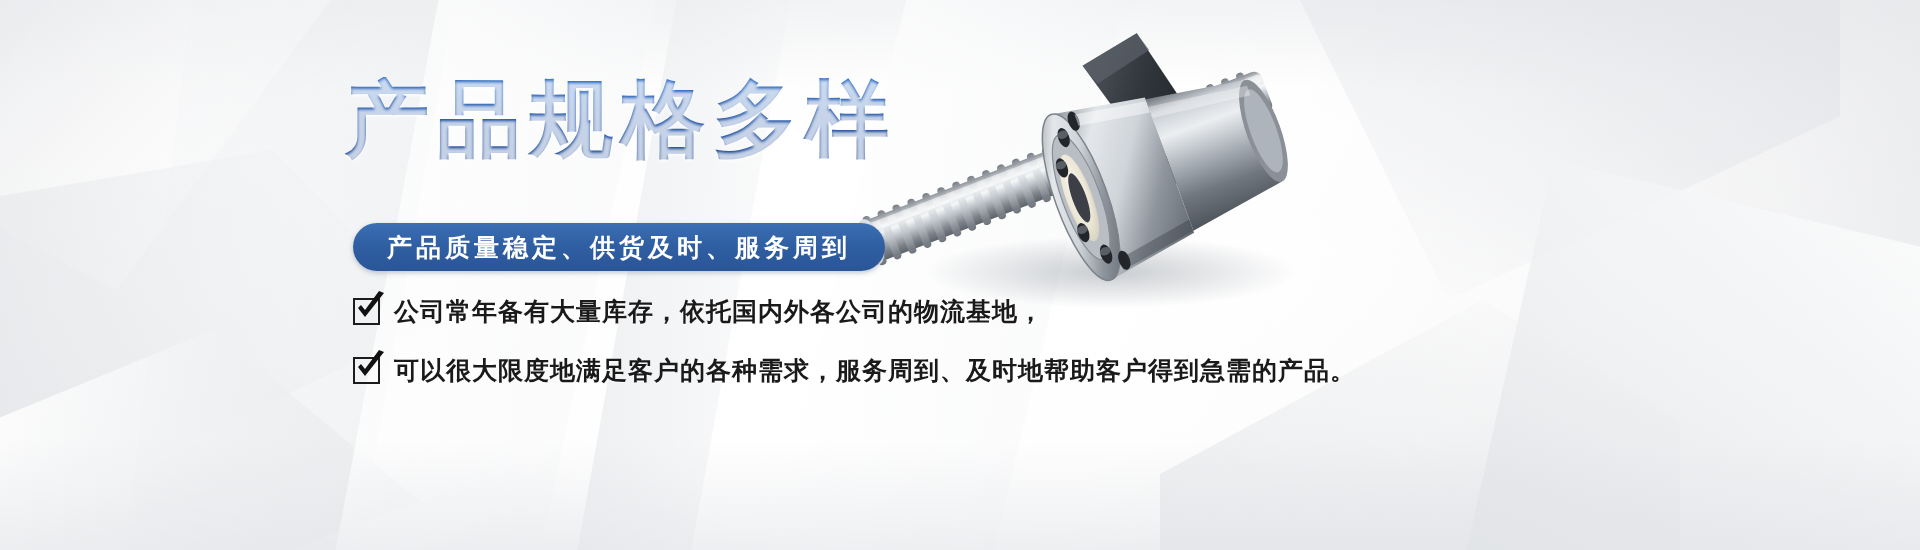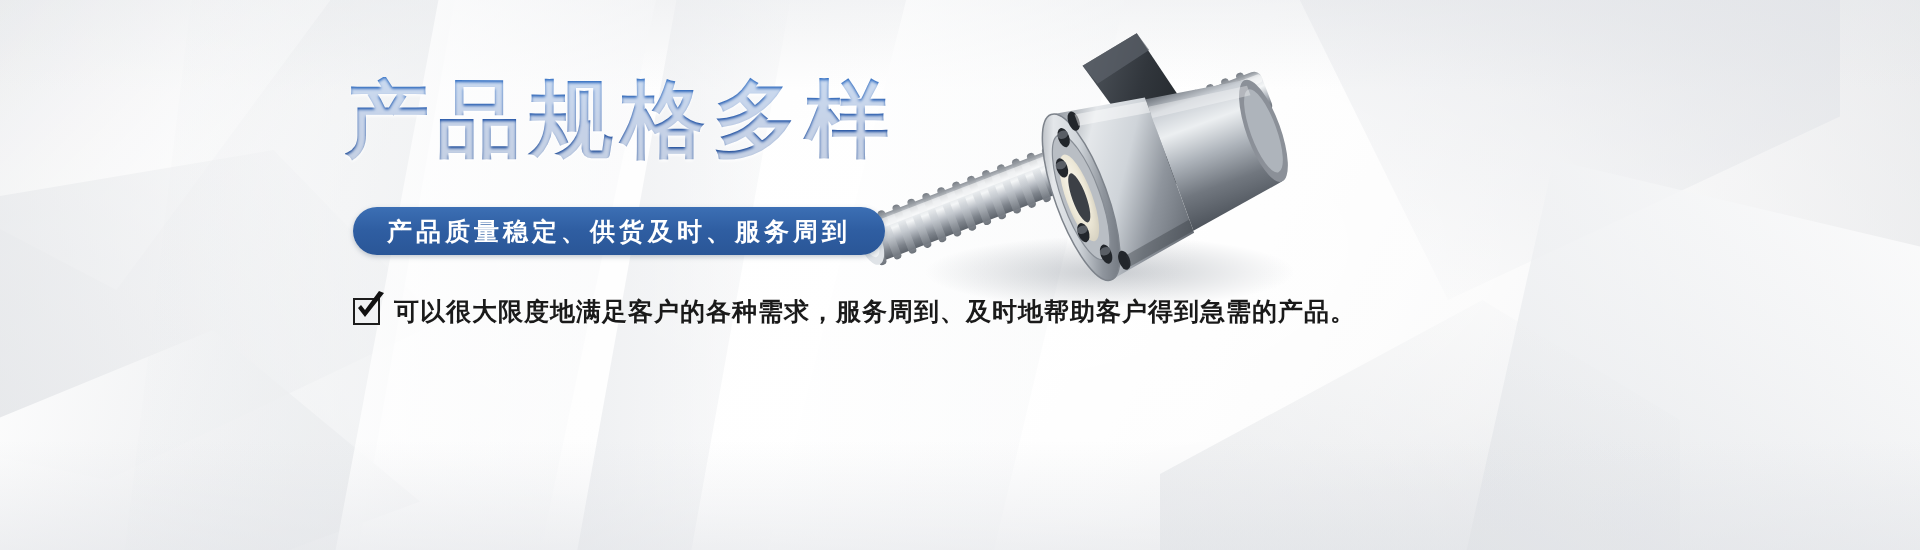--- a/index.html
+++ b/index.html
@@ -151,21 +151,21 @@
     line-height: 1;
     color: rgba(140,150,165,0.28);
     white-space: nowrap;
     transform: translate(3px, 4px);
     z-index: -1;
   }
 
   .pill {
     position: absolute;
     left: 8px;
-    top: 180px;
+    top: 196px;
     height: 48px;
     padding: 0 34px;
     display: inline-flex;
     align-items: center;
     border-radius: 26px;
     background: linear-gradient(180deg, #3c6fb4 0%, #2f5ea2 48%, #2a5697 100%);
     box-shadow: 0 2px 5px rgba(90,105,125,0.35);
     color: #ffffff;
     font-size: 25px;
     font-weight: bold;
@@ -372,20 +372,28 @@
 
   <div class="content">
 
     <div class="headline-shadow">产品规格多样</div>
     <div class="headline">产品规格多样</div>
 
     <div class="pill">产品质量稳定、供货及时、服务周到</div>
 
     <div class="bullets">
 
+      <div class="bullet">
+        <span class="check-box">
+          <svg viewBox="0 0 36 36" xmlns="http://www.w3.org/2000/svg">
+            <path d="M6 17 L13 26 L32 2 L27 0 L13 19 L9 14 Z" fill="#111111"></path>
+          </svg>
+        </span>
+        <span class="bullet-text">公司常年备有大量库存，依托国内外各公司的物流基地，</span>
+      </div>
 
       <div class="bullet">
         <span class="check-box">
           <svg viewBox="0 0 36 36" xmlns="http://www.w3.org/2000/svg">
             <path d="M6 17 L13 26 L32 2 L27 0 L13 19 L9 14 Z" fill="#111111"></path>
           </svg>
         </span>
         <span class="bullet-text">可以很大限度地满足客户的各种需求，服务周到、及时地帮助客户得到急需的产品。</span>
       </div>
 

